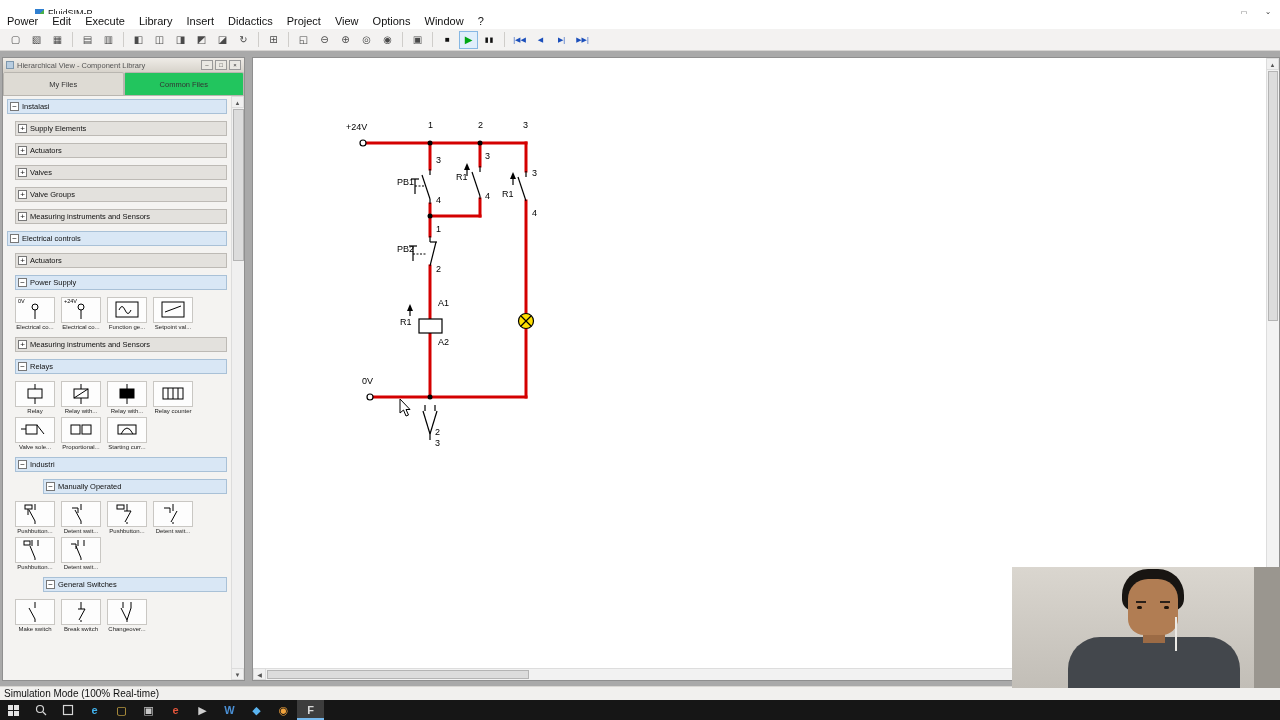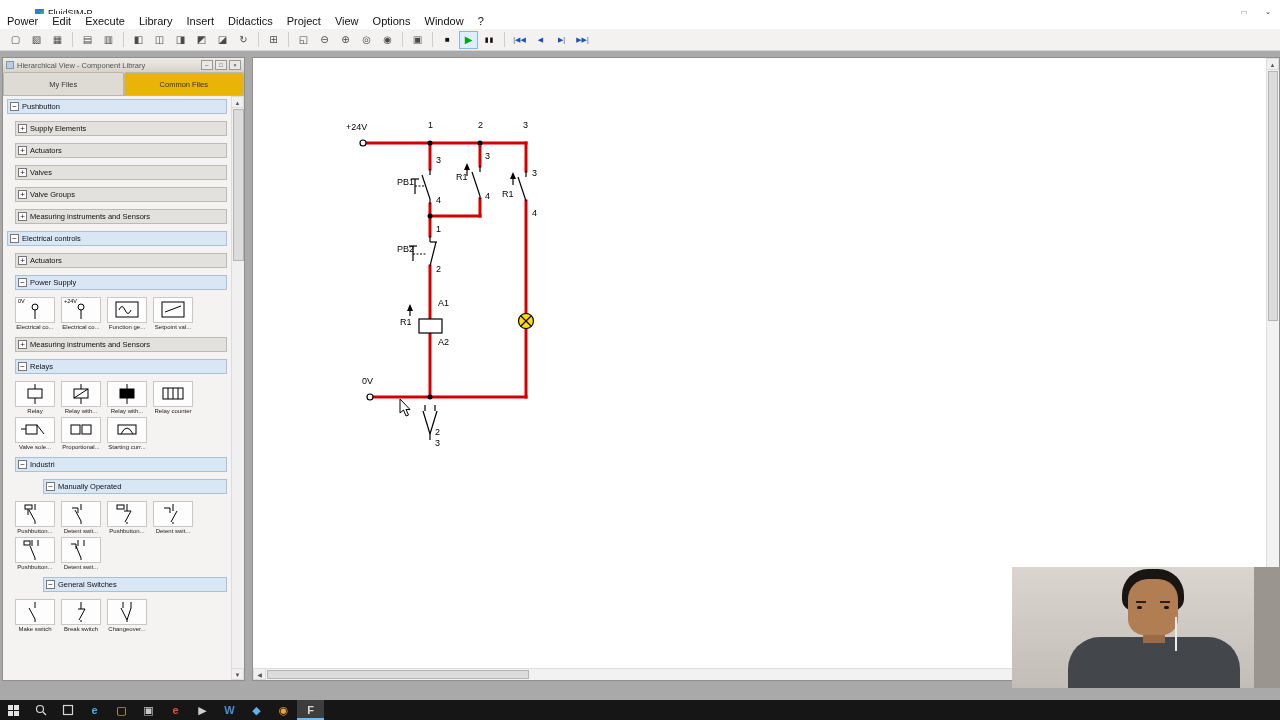--- a/index.html
+++ b/index.html
@@ -34,21 +34,21 @@
   .lib-titlebar { height:14px; background:linear-gradient(#efece7,#d7d3cb); display:flex; align-items:center;
                   font-size:7.5px; color:#555; padding:0 3px; gap:3px; flex:0 0 auto; }
   .lib-icon { width:8px; height:8px; background:#b8cde0; border:1px solid #7d97ad; }
   .lib-title-buttons { margin-left:auto; display:flex; gap:2px; }
   .lib-tbtn { width:12px; height:10px; border:1px solid #999; background:#eae8e3; font-size:6px;
               line-height:8px; text-align:center; color:#333; }
   .lib-tabs { height:24px; display:flex; background:#e4e1db; border-bottom:1px solid #b9b6b0; flex:0 0 auto; }
   .lib-tab { flex:1; font-size:7.5px; display:flex; align-items:center; justify-content:center;
              border:1px solid #b9b6b0; border-bottom:none; background:#dedbd4; color:#333;
              border-radius:2px 2px 0 0; }
-  .lib-tab.active { background:#eab308; }
+  .lib-tab.active { background:#22c55e; }
   .lib-body-wrap { flex:1; position:relative; background:#f4f3f1; overflow:hidden; }
   .lib-tree { position:absolute; left:0; top:0; right:13px; bottom:0; padding:3px 2px 0 2px; overflow:hidden; }
   .tree-header { height:15px; display:flex; align-items:center; gap:3px; margin:0 2px 7px 2px;
                  border:1px solid #a9c1d7; background:#d9e7f5; font-size:7.5px; color:#111; padding-left:2px; }
   .tree-header.collapsed { background:#e3e1dd; border-color:#bdbab5; }
   .tree-header.l1 { margin-left:10px; }
   .tree-header.l2 { margin-left:38px; }
   .pm-box { width:9px; height:9px; border:1px solid #777; background:#fff; font-size:8px; line-height:7px;
             text-align:center; flex:0 0 auto; }
   .tree-grid { display:flex; flex-wrap:wrap; margin:0 0 7px 8px; column-gap:2px; row-gap:3px; }
@@ -189,21 +189,21 @@
       </div>
     </div>
     <div class="lib-tabs">
       <div class="lib-tab">My Files</div>
       <div class="lib-tab active">Common Files</div>
     </div>
     <div class="lib-body-wrap">
       <div class="lib-tree">
           <div class="tree-header l0">
             <span class="pm-box">−</span>
-            <span>Pushbutton</span>
+            <span>Instalasi</span>
           </div>
           <div class="tree-header l1 collapsed">
             <span class="pm-box">+</span>
             <span>Supply Elements</span>
           </div>
           <div class="tree-header l1 collapsed">
             <span class="pm-box">+</span>
             <span>Actuators</span>
           </div>
           <div class="tree-header l1 collapsed">
@@ -639,20 +639,23 @@
         <div class="scroll-btn" style="bottom:0; left:-1px;">▼</div>
       </div>
       <div class="h-scroll">
         <div class="scroll-btn" style="left:0; top:-1px; height:12px;">◀</div>
         <div class="thumb" style="left:14px; top:1px; height:9px; width:262px;"></div>
         <div class="scroll-btn" style="right:0; top:-1px; height:12px;">▶</div>
       </div>
     </div>
   </div>
 
+  <div class="statusbar">
+    <span>Simulation Mode (100% Real-time)</span>
+  </div>
 
   <div class="taskbar">
     <div class="tbar-btn">
       <div class="win-logo">
           <div></div>
           <div></div>
           <div></div>
           <div></div>
         </div>
     </div>

